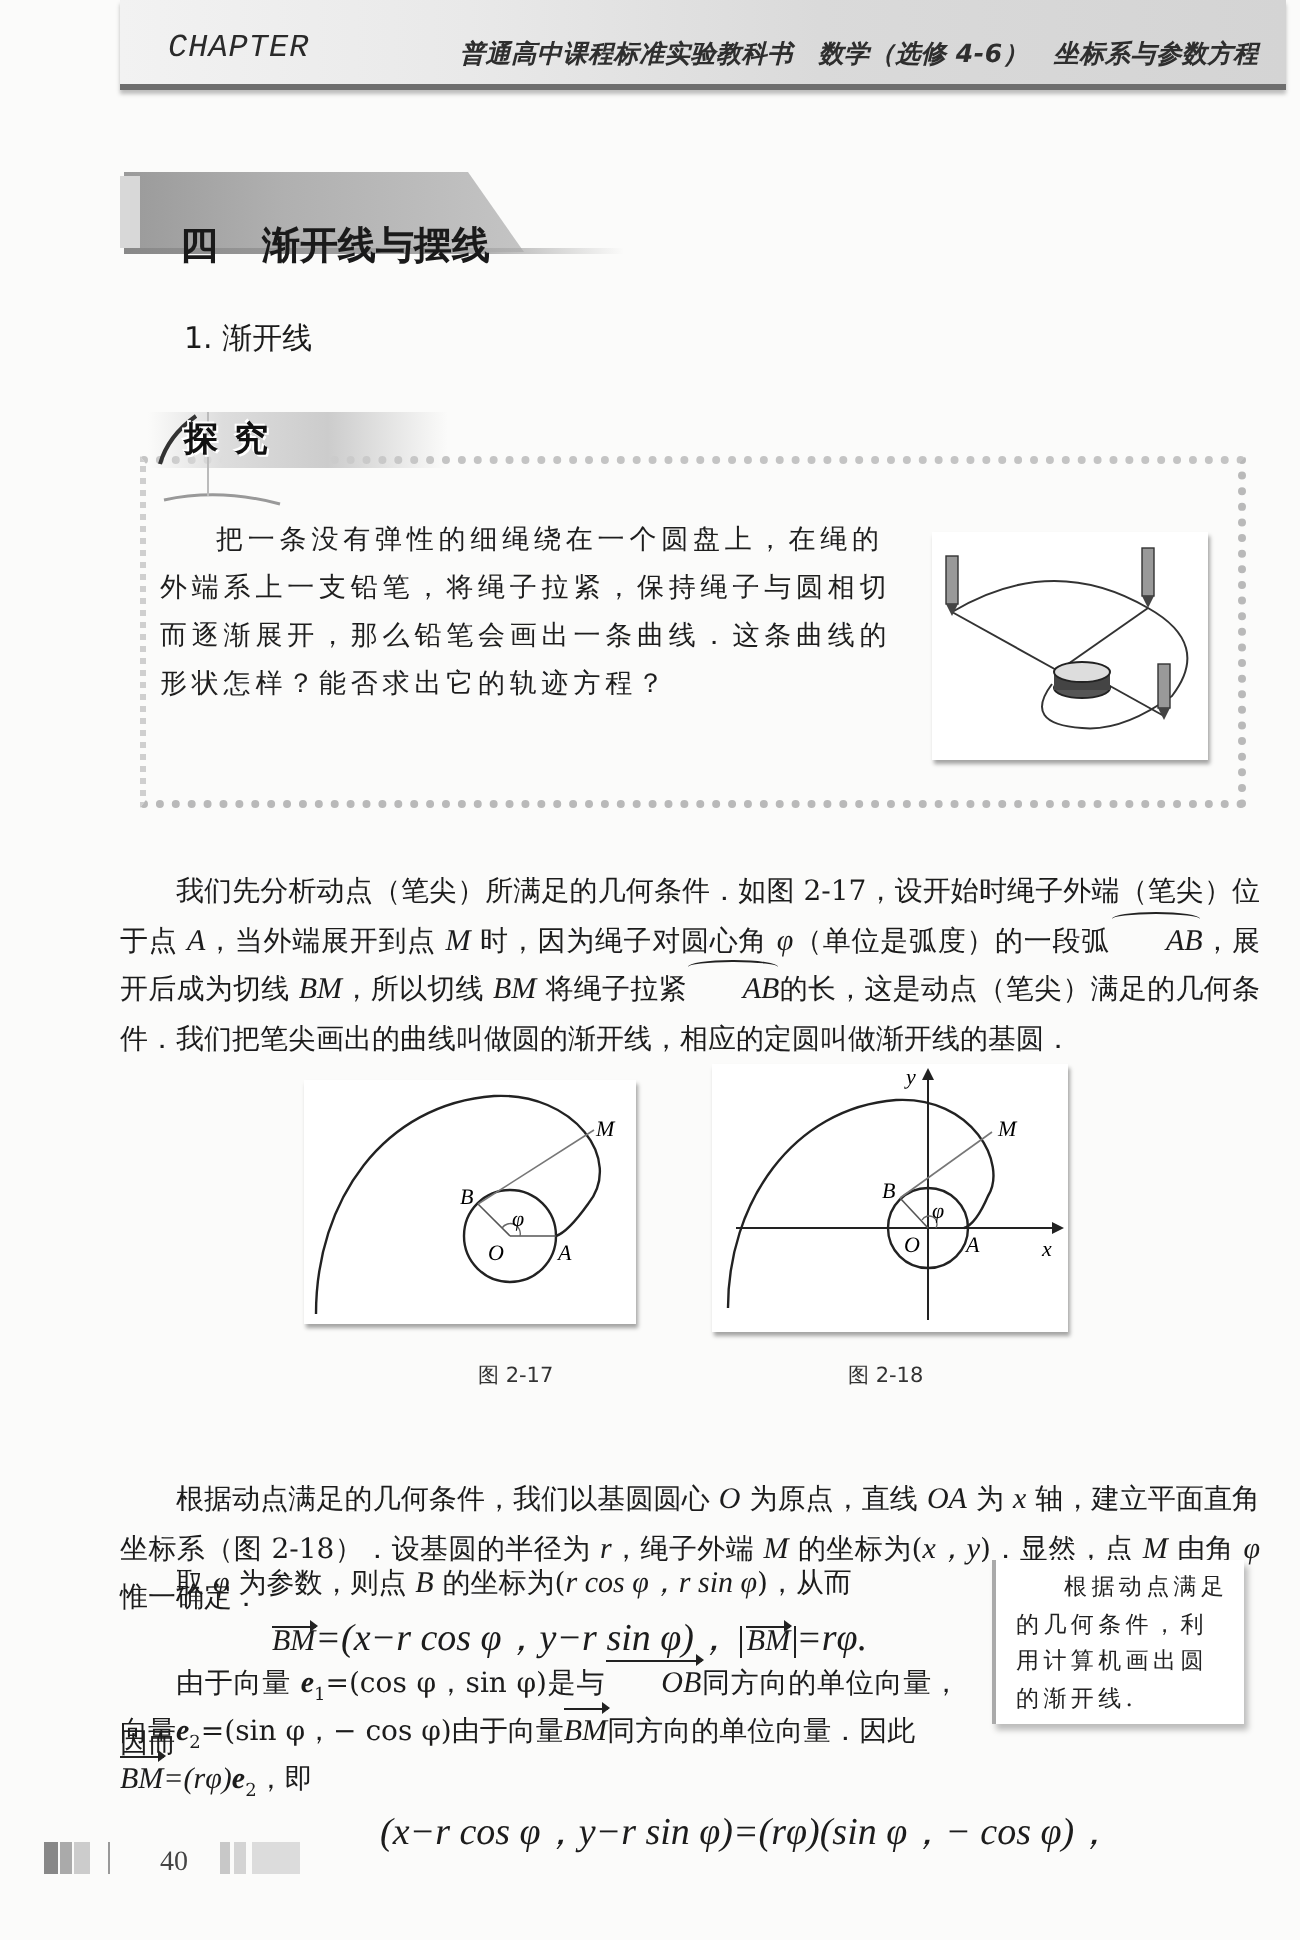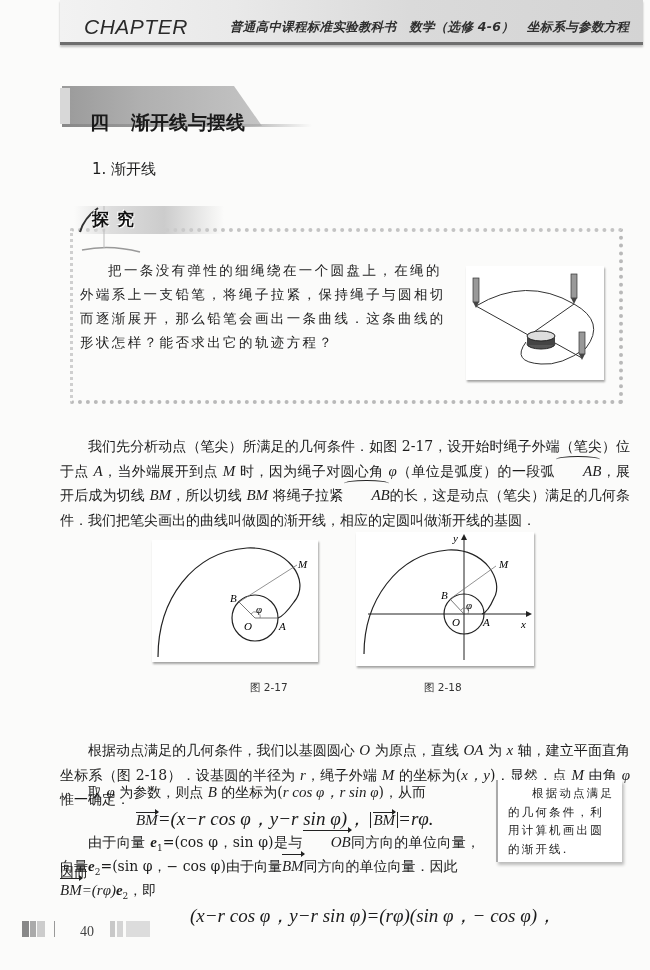--- a/index.html
+++ b/index.html
@@ -8,22 +8,22 @@
     font-family: "DejaVu Serif", "Liberation Serif", serif; color: #1c1c1c;
   }
   .abs { position: absolute; }
   
   .header {
     left: 60px; top: 0; width: 583px; height: 42px;
     background: linear-gradient(90deg, #f2f2f2 0%, #e9e9e9 30%, #dadada 60%, #d4d4d4 100%);
     border-bottom: 3px solid #6e6e6e; box-shadow: 0 2px 2px rgba(0,0,0,0.25);
   }
   .chapter {
-    left: 84px; top: 15px; font-family: Liberation Sans, sans-serif; font-style: italic;
-    font-size: 21px; color: #2a2a2a; letter-spacing: 0.5px;
+    left: 84px; top: 15px; font-family: Liberation Mono, monospace; font-style: italic;
+    font-size: 16px; color: #2a2a2a; letter-spacing: 0.5px;
   }
   .header-title {
     left: 230px; top: 19px; font-family: "DejaVu Sans", sans-serif; font-size: 12.5px;
     font-weight: bold; font-style: italic; color: #2e2e2e; white-space: nowrap; letter-spacing: 0.3px;
   }
   
   .section-band {
     left: 62px; top: 86px; width: 200px; height: 40px;
     background: linear-gradient(90deg, #9a9a9a 0%, #b0b0b0 40%, #c4c4c4 100%);
     clip-path: polygon(0 0, 86% 0, 100% 100%, 0 100%);
@@ -171,21 +171,21 @@
     <line x1="103" y1="78" x2="87" y2="62" stroke="#555" stroke-width="0.8"></line>
     <line x1="87" y1="62" x2="145" y2="25" stroke="#777" stroke-width="0.8"></line>
     <path d="M108 78 A 5 5 0 0 0 99 74" stroke="#666" stroke-width="0.7" fill="none"></path>
     <text x="146" y="28" font-family="Liberation Serif, serif" font-style="italic" font-size="11">M</text>
     <text x="78" y="62" font-family="Liberation Serif, serif" font-style="italic" font-size="11">B</text>
     <text x="92" y="90" font-family="Liberation Serif, serif" font-style="italic" font-size="11">O</text>
     <text x="127" y="90" font-family="Liberation Serif, serif" font-style="italic" font-size="11">A</text>
     <text x="104" y="73" font-family="Liberation Serif, serif" font-style="italic" font-size="11">φ</text>
   </svg>
 </div>
-<div class="abs fig-caption" style="left:218px; top:681px;padding-left:32px;">图 2-17</div>
+<div class="abs fig-caption" style="left:207px; top:681px;padding-left:32px;">图 2-17</div>
 
 <div class="abs fig" style="left:356px; top:532px; width:178px; height:134px;">
   <svg width="178" height="134" viewBox="0 0 178 134">
     <line x1="12" y1="82" x2="170" y2="82" stroke="#222" stroke-width="1"></line>
     <polygon points="170,79 176,82 170,85" fill="#222"></polygon>
     <line x1="108" y1="128" x2="108" y2="6" stroke="#222" stroke-width="1"></line>
     <polygon points="105,8 108,2 111,8" fill="#222"></polygon>
     <text x="165" y="96" font-family="Liberation Serif, serif" font-style="italic" font-size="11">x</text>
     <text x="97" y="10" font-family="Liberation Serif, serif" font-style="italic" font-size="11">y</text>
     <path d="M8 122 C 8 70 40 22 92 18 C 130 16 148 50 138 66 Q 132 80 126 82" stroke="#222" stroke-width="1.2" fill="none"></path>

